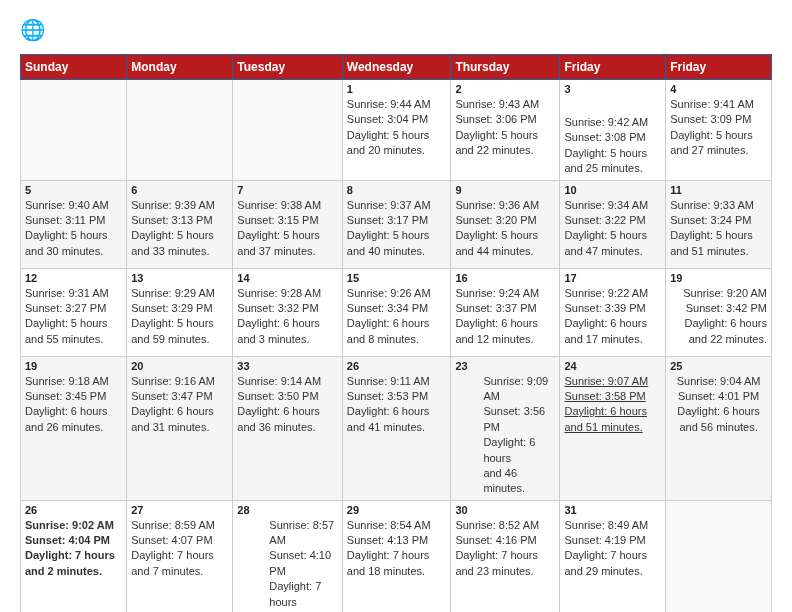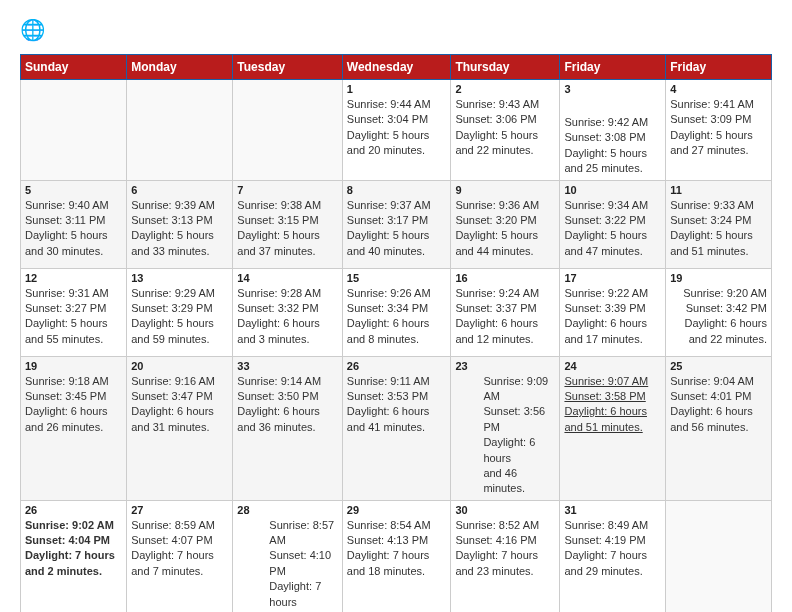--- a/index.html
+++ b/index.html
@@ -309,21 +309,21 @@
           </td>
           <td>
             <span class="day-num">24</span>
             <div class="day-info" style="white-space: pre-line; text-decoration: underline;">Sunrise: 9:07 AM
 Sunset: 3:58 PM
 Daylight: 6 hours
 and 51 minutes.</div>
           </td>
           <td>
             <span class="day-num">25</span>
-            <div class="day-info" style="white-space: pre-line;">Sunrise: 9:04 AM
+            <div class="day-info" style="white-space: pre-line; text-align: center;">Sunrise: 9:04 AM
 Sunset: 4:01 PM
 Daylight: 6 hours
 and 56 minutes.</div>
           </td>
         </tr>
         <tr>
           <td>
             <span class="day-num">26</span>
             <div class="day-info" style="white-space: pre-line; font-weight: bold;">Sunrise: 9:02 AM
 Sunset: 4:04 PM

